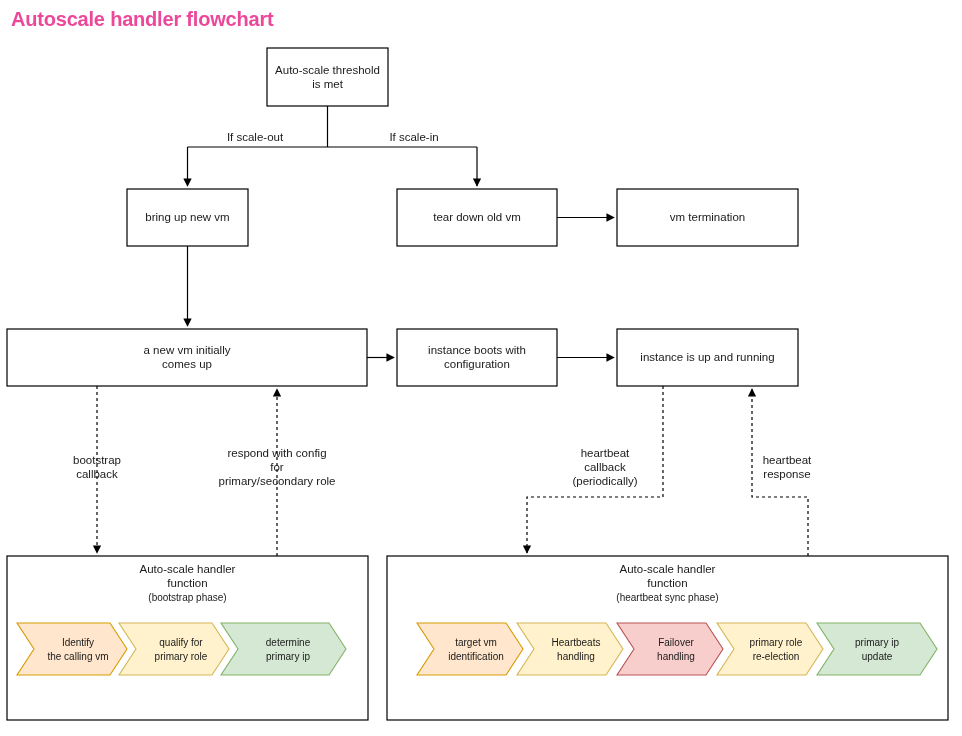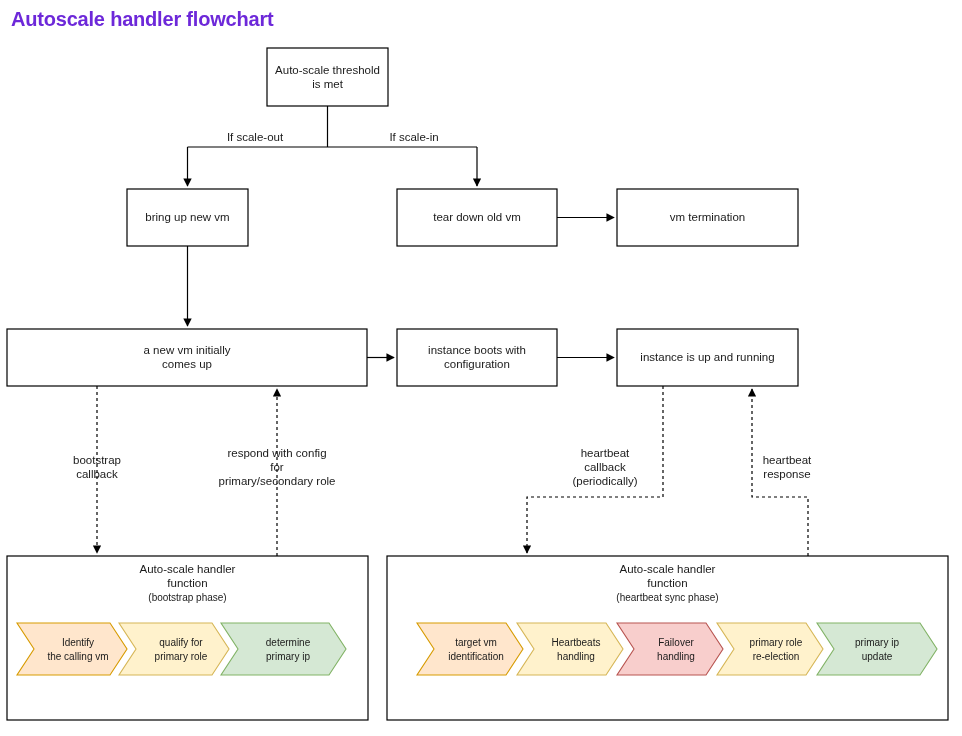--- a/index.html
+++ b/index.html
@@ -16,21 +16,21 @@
     color: #000000;
     position: relative;
   }
   #page-title {
     position: absolute;
     left: 11px;
     top: 8px;
     font-size: 20px;
     font-weight: bold;
     letter-spacing: -0.2px;
-    color: #6d28d9;
+    color: #ec4899;
     white-space: nowrap;
   }
   svg#flowchart {
     position: absolute;
     left: 0;
     top: 0;
     width: 962px;
     height: 736px;
   }
   .node-rect {

